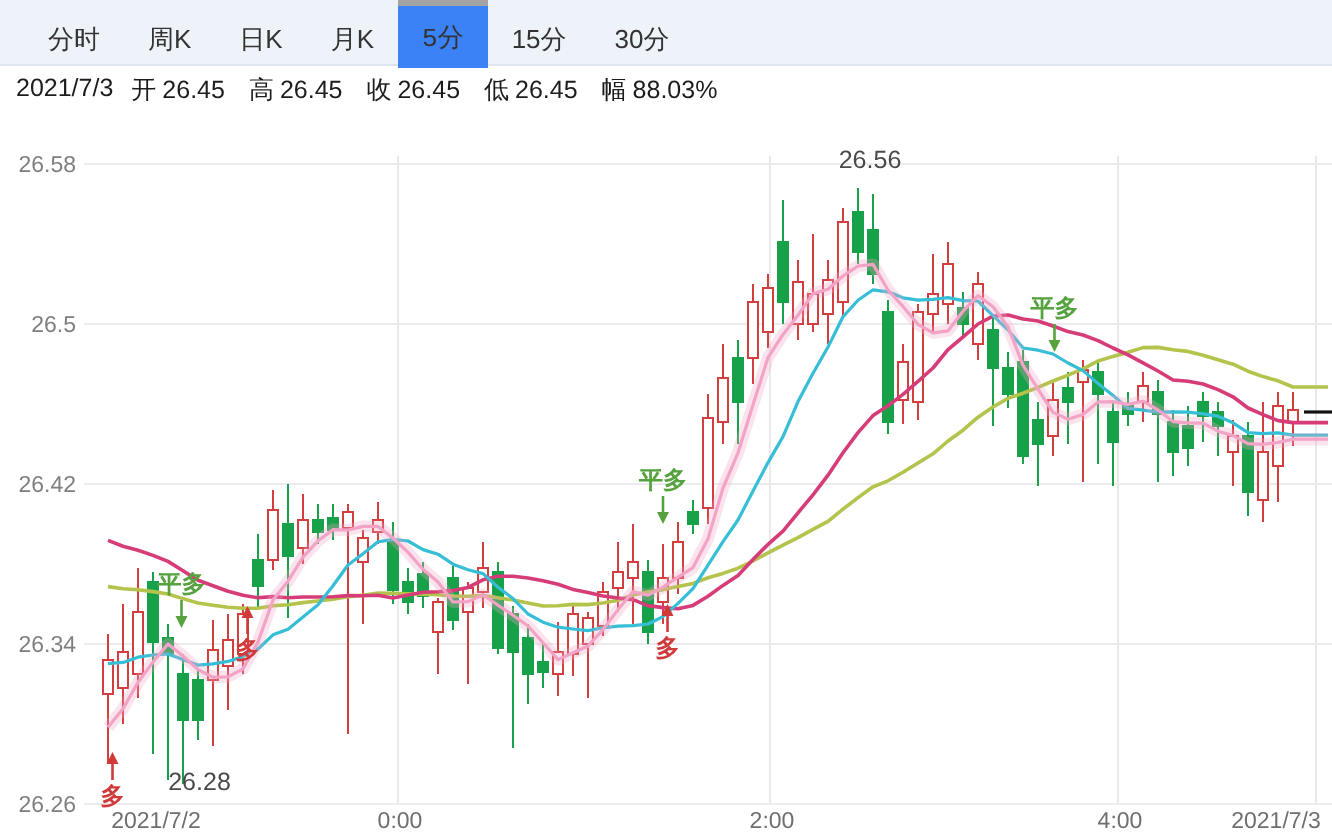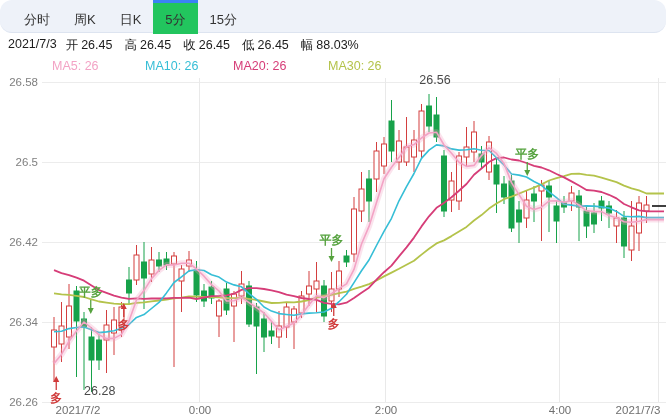--- a/index.html
+++ b/index.html
@@ -1,53 +1,49 @@
 <!DOCTYPE html>
 <html><head>
 <meta charset="utf-8">
 <style>
   html,body{margin:0;padding:0;background:#fff;}
   .app{position:relative;width:666px;height:420px;background:#fff;overflow:hidden;
        font-family:"Liberation Sans","DejaVu Sans",sans-serif;}
   .tabbar{position:absolute;top:0;left:0;width:666px;height:33px;background:#eef2f9;
-          border-bottom:1px solid #dde4f0;display:flex;align-items:stretch;padding-left:12px;box-sizing:border-box;border-radius:12px;}
+          border-bottom:1px solid #dde4f0;display:flex;align-items:stretch;padding-left:12px;box-sizing:border-box;}
   .tab{height:33px;line-height:33px;padding:0 12px;font-size:13px;color:#333;cursor:pointer;
        border-top:3px solid transparent;box-sizing:border-box;}
-  .tab.active{background:#22c55e;border-top:3px solid #3b82f6;height:34px;}
+  .tab.active{background:#3b82f6;border-top:3px solid #a3a3a3;height:34px;font-family:Liberation Mono, monospace;}
   .infobar{position:absolute;top:37px;left:8px;height:16px;display:flex;gap:9px;
            font-size:12.5px;color:#1c1c1c;white-space:nowrap;}
   .infobar .pair span{margin-right:3px;}
   .legend{position:absolute;top:59px;left:0;width:666px;height:16px;font-size:12.5px;}
   .legend .ma{position:absolute;top:0;white-space:nowrap;}
   #chart{position:absolute;top:56px;left:0;}
 </style>
 </head>
 <body>
 
 <div class="app">
   <div class="tabbar" id="tabbar">
       <div class="tab">分时</div>
       <div class="tab">周K</div>
       <div class="tab">日K</div>
+      <div class="tab">月K</div>
       <div class="tab active">5分</div>
       <div class="tab">15分</div>
+      <div class="tab">30分</div>
     </div>
   <div class="infobar" id="infobar">
     <span>2021/7/3</span>
   <span class="pair"><span>开</span><span>26.45</span></span>
       <span class="pair"><span>高</span><span>26.45</span></span>
       <span class="pair"><span>收</span><span>26.45</span></span>
       <span class="pair"><span>低</span><span>26.45</span></span>
       <span class="pair"><span>幅</span><span>88.03%</span></span>
-    </div>
-  <div class="legend" id="legend">
-      <span class="ma" style="left: 52px; color: rgb(243, 163, 197);">MA5: 26</span>
-      <span class="ma" style="left: 145px; color: rgb(54, 190, 214);">MA10: 26</span>
-      <span class="ma" style="left: 233px; color: rgb(214, 61, 120);">MA20: 26</span>
-      <span class="ma" style="left: 328px; color: rgb(180, 195, 75);">MA30: 26</span>
     </div>
   <svg id="chart" width="666" height="364" viewBox="0 0 666 364">
       <line x1="42" y1="26" x2="666" y2="26" stroke="#ececec" stroke-width="1" shape-rendering="crispEdges"></line>
       <text x="38" y="30" text-anchor="end" font-size="11.5" fill="#7f7f7f">26.58</text>
       <line x1="42" y1="105.99999999999912" x2="666" y2="105.99999999999912" stroke="#ececec" stroke-width="1" shape-rendering="crispEdges"></line>
       <text x="38" y="109.99999999999912" text-anchor="end" font-size="11.5" fill="#7f7f7f">26.5</text>
       <line x1="42" y1="185.99999999999824" x2="666" y2="185.99999999999824" stroke="#ececec" stroke-width="1" shape-rendering="crispEdges"></line>
       <text x="38" y="189.99999999999824" text-anchor="end" font-size="11.5" fill="#7f7f7f">26.42</text>
       <line x1="42" y1="266.0000000000009" x2="666" y2="266.0000000000009" stroke="#ececec" stroke-width="1" shape-rendering="crispEdges"></line>
       <text x="38" y="270.0000000000009" text-anchor="end" font-size="11.5" fill="#7f7f7f">26.34</text>

